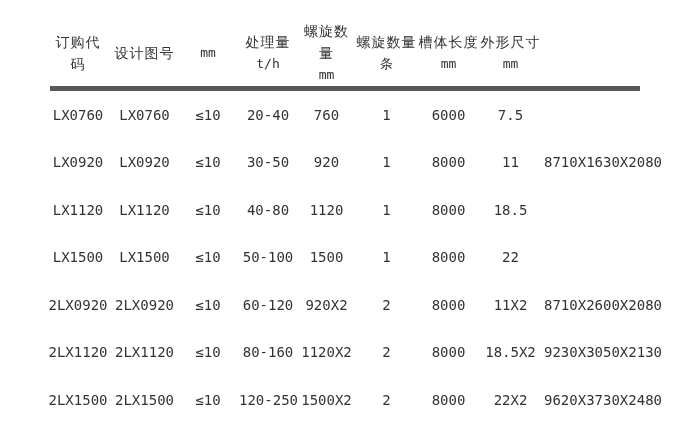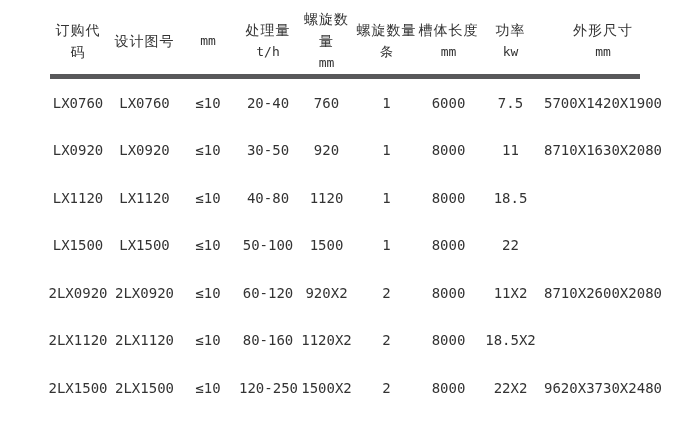--- a/index.html
+++ b/index.html
@@ -12,21 +12,21 @@
     width: 699px;
     height: 425px;
     background: #ffffff;
     overflow: hidden;
     font-family: "DejaVu Sans Mono", monospace;
     color: #333333;
   }
   .spec-table {
     --cols: 68px 65px 62px 58px 59px 61px 63px 61px 124px;
     margin-left: 44px;
-    padding-top: 8px;
+    padding-top: 20px;
     width: 621px;
   }
   .hrow {
     display: grid;
     grid-template-columns: var(--cols);
   }
   .hcell {
     min-height: 55px;
     display: flex;
     flex-direction: column;
@@ -94,41 +94,36 @@
       </div>
       <div class="hcell">
         <span class="hlabel">螺旋数量</span>
         <span class="hunit">条</span>
       </div>
       <div class="hcell">
         <span class="hlabel">槽体长度</span>
         <span class="hunit">mm</span>
       </div>
       <div class="hcell">
-        <span class="hlabel">功率</span>
-        <span class="hunit">kw</span>
-      </div>
-      <div class="hcell">
         <span class="hlabel">外形尺寸</span>
         <span class="hunit">mm</span>
       </div>
     </div>
 
     <div class="separator"></div>
 
     <div class="trow">
       <div class="cell">LX0760</div>
       <div class="cell">LX0760</div>
       <div class="cell">≤10</div>
       <div class="cell">20-40</div>
       <div class="cell">760</div>
       <div class="cell">1</div>
       <div class="cell">6000</div>
       <div class="cell">7.5</div>
-      <div class="cell">5700X1420X1900</div>
     </div>
 
     <div class="trow">
       <div class="cell">LX0920</div>
       <div class="cell">LX0920</div>
       <div class="cell">≤10</div>
       <div class="cell">30-50</div>
       <div class="cell">920</div>
       <div class="cell">1</div>
       <div class="cell">8000</div>
@@ -172,20 +167,21 @@
 
     <div class="trow">
       <div class="cell">2LX1120</div>
       <div class="cell">2LX1120</div>
       <div class="cell">≤10</div>
       <div class="cell">80-160</div>
       <div class="cell">1120X2</div>
       <div class="cell">2</div>
       <div class="cell">8000</div>
       <div class="cell">18.5X2</div>
+      <div class="cell">9230X3050X2130</div>
     </div>
 
     <div class="trow">
       <div class="cell">2LX1500</div>
       <div class="cell">2LX1500</div>
       <div class="cell">≤10</div>
       <div class="cell">120-250</div>
       <div class="cell">1500X2</div>
       <div class="cell">2</div>
       <div class="cell">8000</div>

